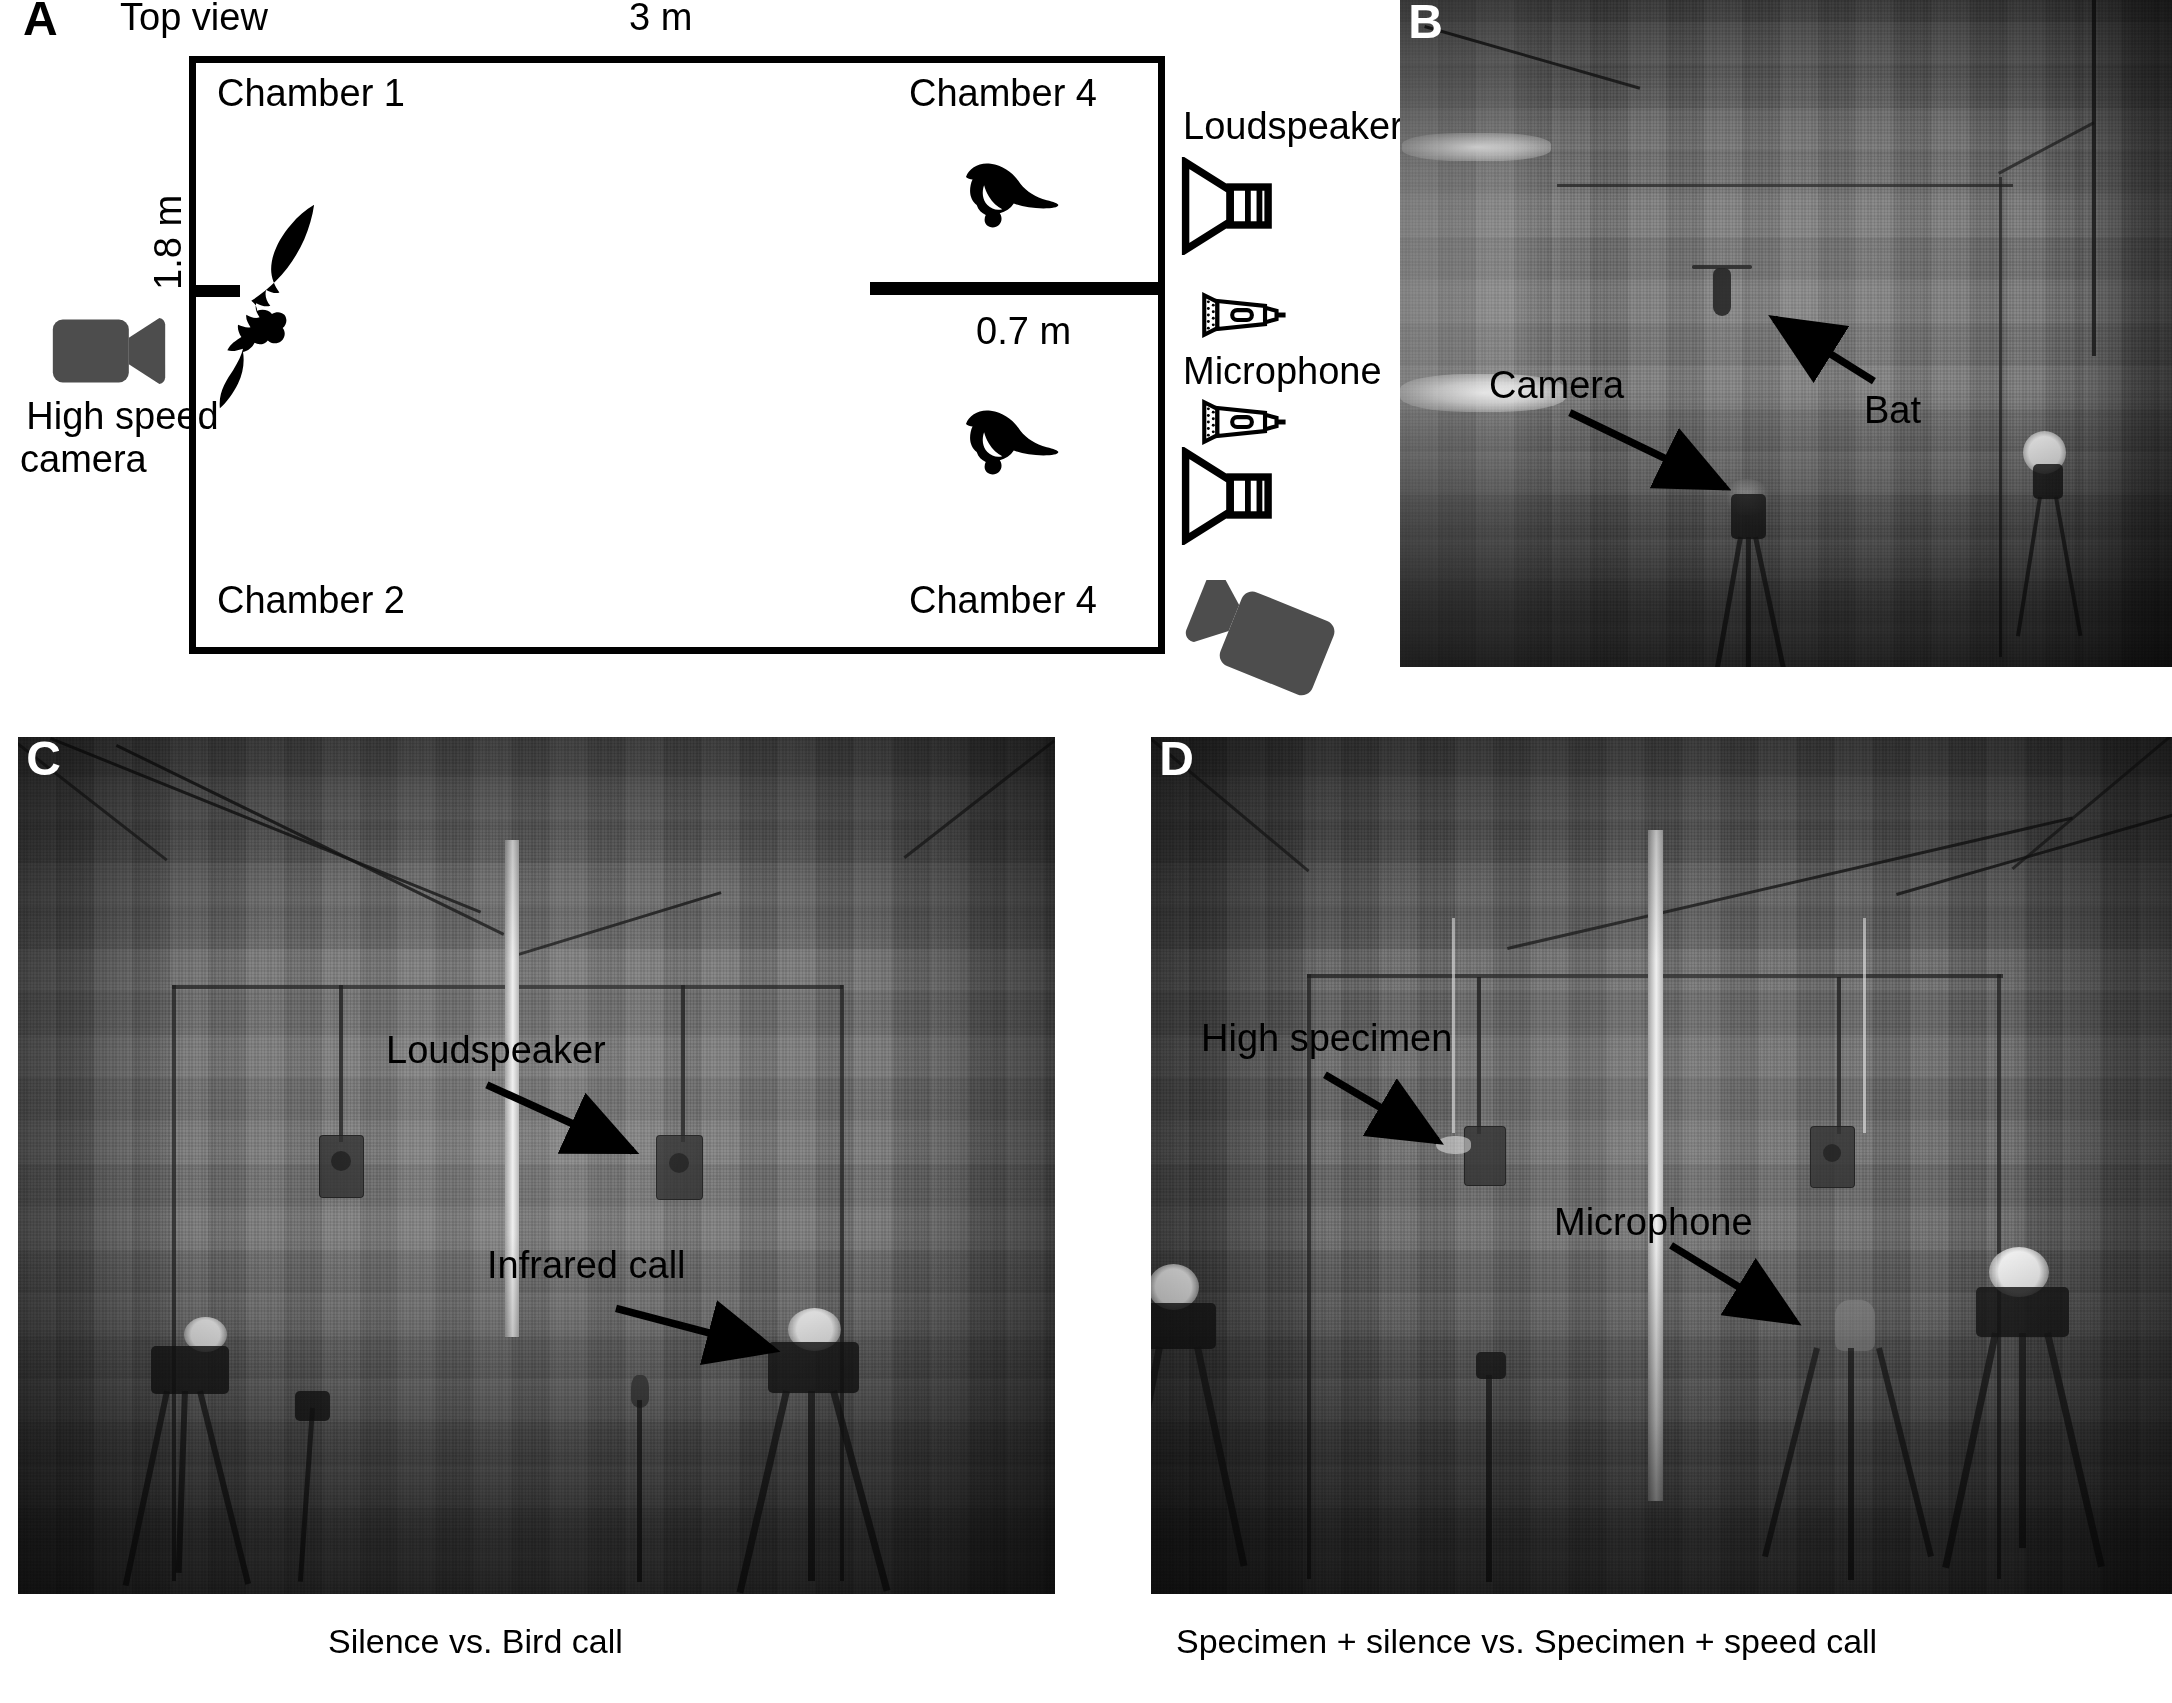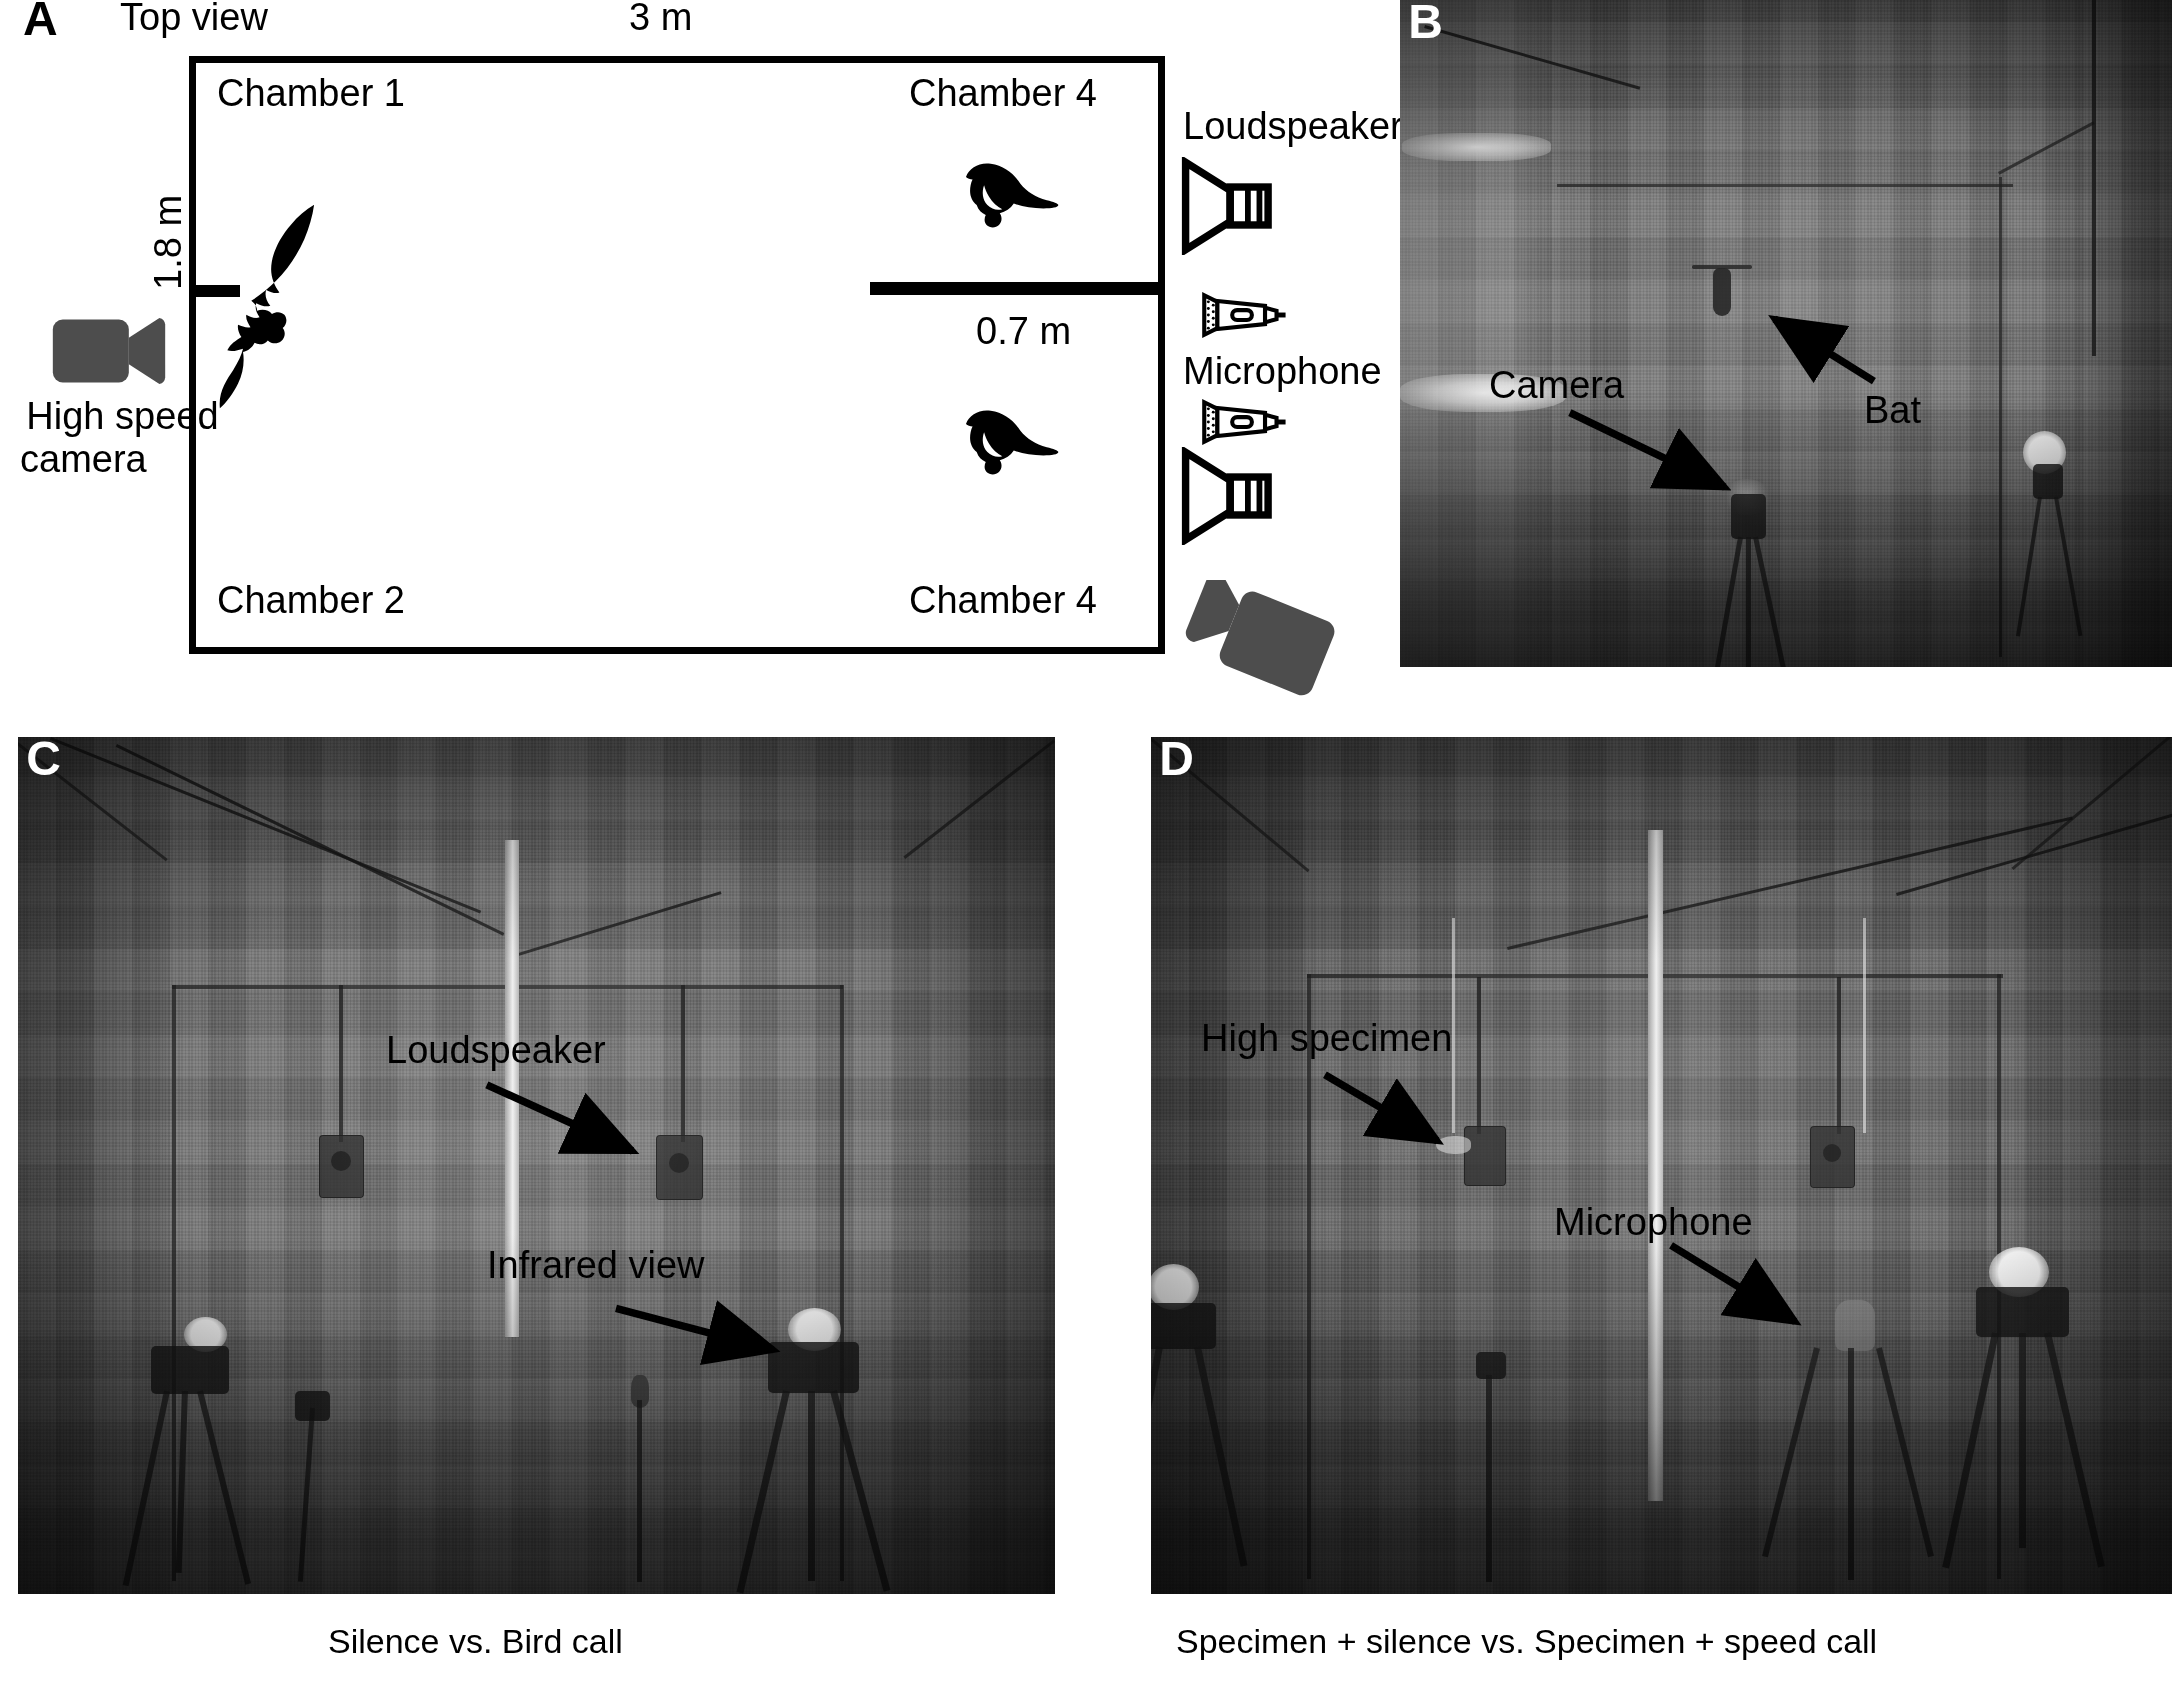--- a/index.html
+++ b/index.html
@@ -376,21 +376,21 @@
   <svg style="position:absolute;left:0;top:0;width:100%;height:100%;pointer-events:none;" viewBox="0 0 1252 1035">
     <defs>
       <marker id="ahC" markerWidth="10" markerHeight="9" refX="9" refY="4.5" orient="auto">
         <path d="M0,0 L10,4.5 L0,9 Z" fill="#000"></path>
       </marker>
     </defs>
     <line x1="566" y1="420" x2="742" y2="500" stroke="#000" stroke-width="9" marker-end="url(#ahC)"></line>
     <line x1="722" y1="690" x2="912" y2="740" stroke="#000" stroke-width="9" marker-end="url(#ahC)"></line>
   </svg>
   <div class="anno" style="left:368px;top:292px;">Loudspeaker</div>
-  <div class="anno" style="left:469px;top:507px;">Infrared view</div>
+  <div class="anno" style="left:469px;top:507px;">Infrared call</div>
 
   <div class="panel-letter light" style="left:8.3px;top:-1.7px;">C</div>
 </div>
 
 <div class="caption" style="left:328px;top:1622px;">Silence vs. Bird call</div>
 
 <div class="photo" id="panelD" style="left:1151px;top:737px;width:1021px;height:857px;">
   <div class="scene">
     <div class="fabric" style="background-color:#606060;"></div>
 

